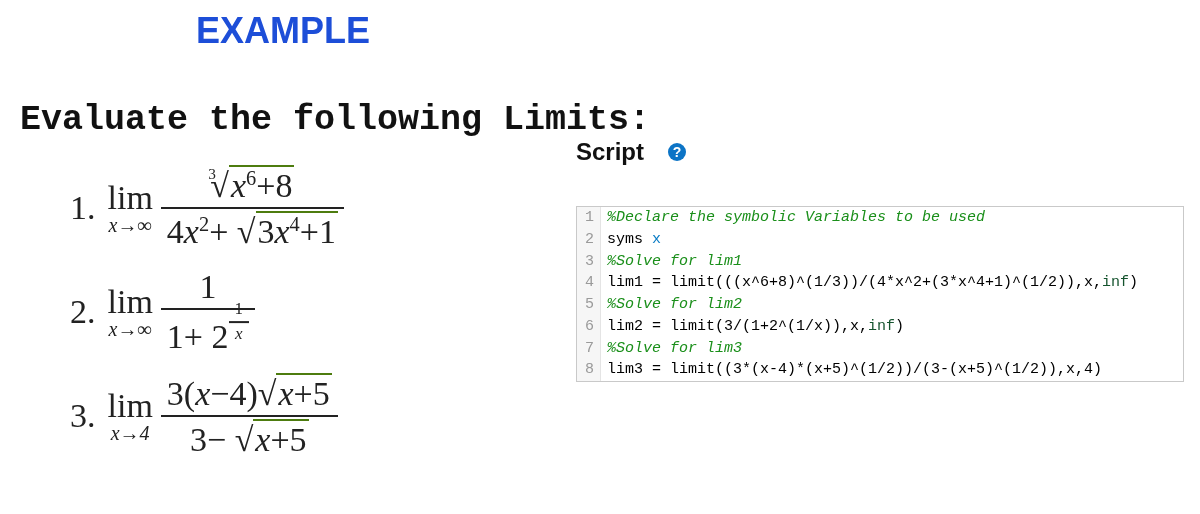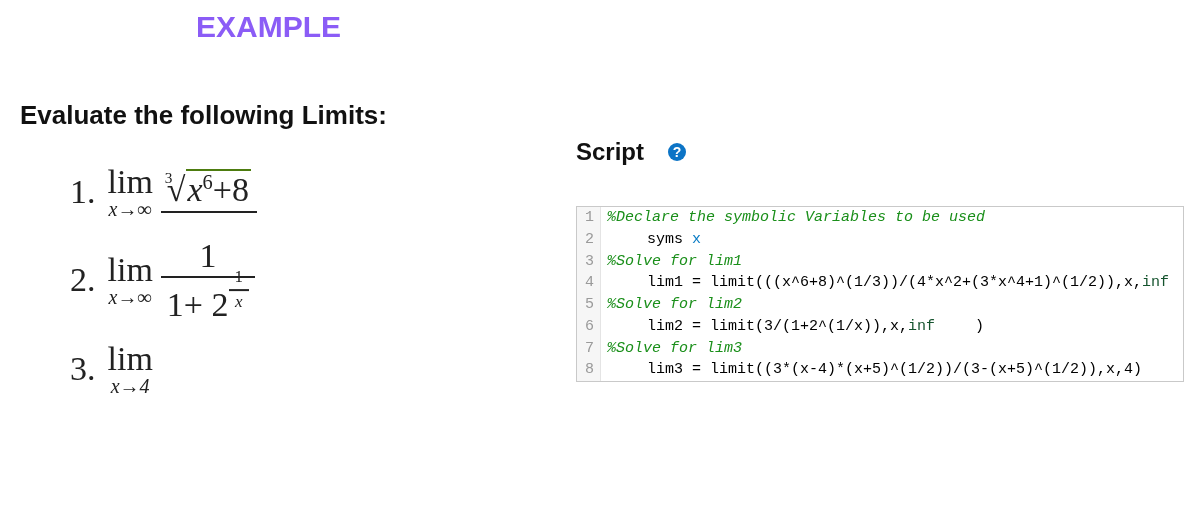--- a/index.html
+++ b/index.html
@@ -8,32 +8,32 @@
       color: #222;
       width: 1200px;
       height: 514px;
       background: #fff;
       position: relative;
     }
     .heading {
       position: absolute;
       left: 196px;
       top: 10px;
-      font-size: 30px;
+      font-size: 36px;
       font-weight: 700;
       font-family: "Segoe UI", Arial, sans-serif;
-      color: #8b5cf6;
+      color: #1d4ed8;
     }
     .subheading {
       position: absolute;
       left: 20px;
       top: 100px;
-      font-size: 26px;
-      font-weight: 700;
-      font-family: Liberation Sans, sans-serif;
+      font-size: 35px;
+      font-weight: 700;
+      font-family: Liberation Mono, monospace;
       color: #111;
     }
     .math-list {
       position: absolute;
       left: 70px;
       top: 165px;
       font-size: 34px;
       font-family: "Times New Roman", serif;
       color: #222;
     }
@@ -118,21 +118,21 @@
       border-right: 1px solid #e4e4e4;
       user-select: none;
       flex-shrink: 0;
     }
     .code-text {
       padding-left: 6px;
       white-space: pre;
       flex: 1;
     }
     .tok-comment { color: #1a8f1a; font-style: italic; }
-    .tok-kw { color: #000; margin-left: 40px; }
+    .tok-kw { color: #000; }
     .tok-var { color: #0a7cc5; }
     .tok-str, .tok-kw2 { color: #14532d; }
   </style>
 </head>
 <body>
 
 <div class="heading">EXAMPLE</div>
 <div class="subheading">Evaluate the following Limits:</div>
 
 <div class="math-list">
@@ -142,20 +142,23 @@
     <span class="lim">
       <span class="top">lim</span>
       <span class="bot">x→∞</span>
     </span>
     <span class="frac">
       <span class="nu">
         <span class="root-sym">
           <span class="root-ix">3</span>√</span><span class="vinculum"><span class="ital">x</span><span class="sup">6</span><span>+8</span></span>
       </span>
       <span class="bar"></span>
+      <span class="de">
+        <span><span>4</span><span class="ital">x</span><span class="sup">2</span><span>+ </span></span>√<span class="vinculum"><span>3</span><span class="ital">x</span><span class="sup">4</span><span>+1</span></span>
+      </span>
     </span>
   </div>
 
   <div class="math-item">
     <span class="num">2.</span>
     <span class="lim">
       <span class="top">lim</span>
       <span class="bot">x→∞</span>
     </span>
     <span class="frac">
@@ -171,20 +174,29 @@
       </span>
     </span>
   </div>
 
   <div class="math-item">
     <span class="num">3.</span>
     <span class="lim">
       <span class="top">lim</span>
       <span class="bot">x→4</span>
     </span>
+    <span class="frac">
+      <span class="nu">
+        <span><span>3(</span><span class="ital">x</span><span>−4)</span></span>√<span class="vinculum"><span class="ital">x</span><span>+5</span></span>
+      </span>
+      <span class="bar"></span>
+      <span class="de">
+        <span><span>3− </span></span>√<span class="vinculum"><span class="ital">x</span><span>+5</span></span>
+      </span>
+    </span>
   </div>
 
 </div>
 
 <div class="script-header">
   <span>Script</span>
   <span class="help-icon">?</span>
 </div>
 
 <div class="code-box" id="code-box">

